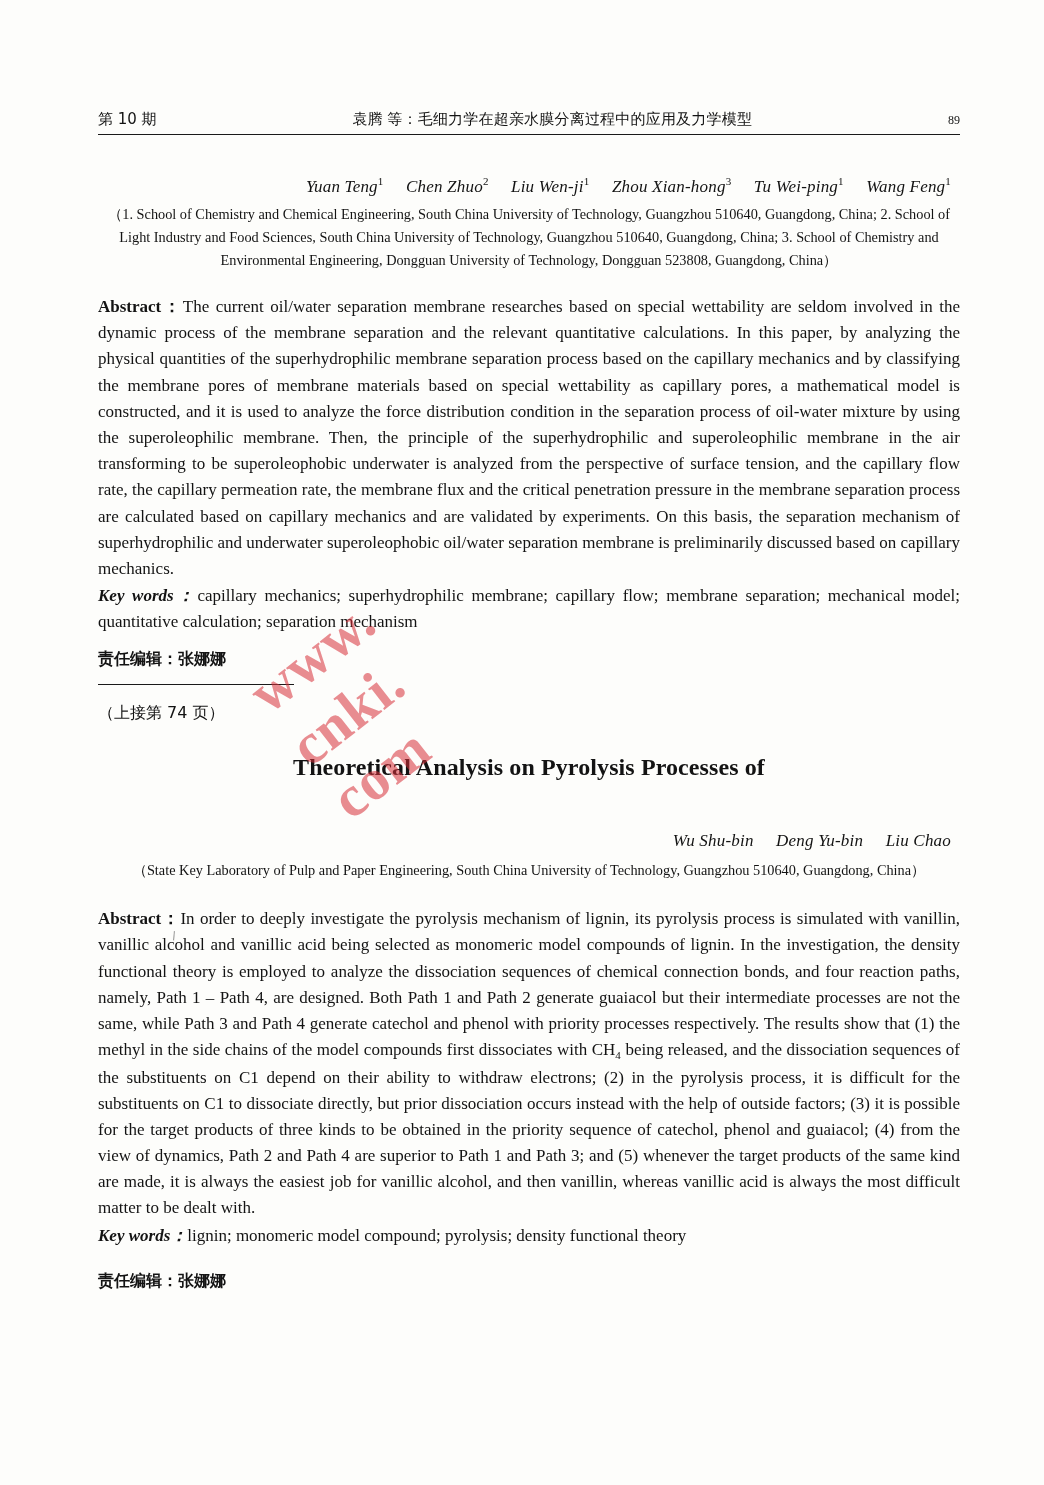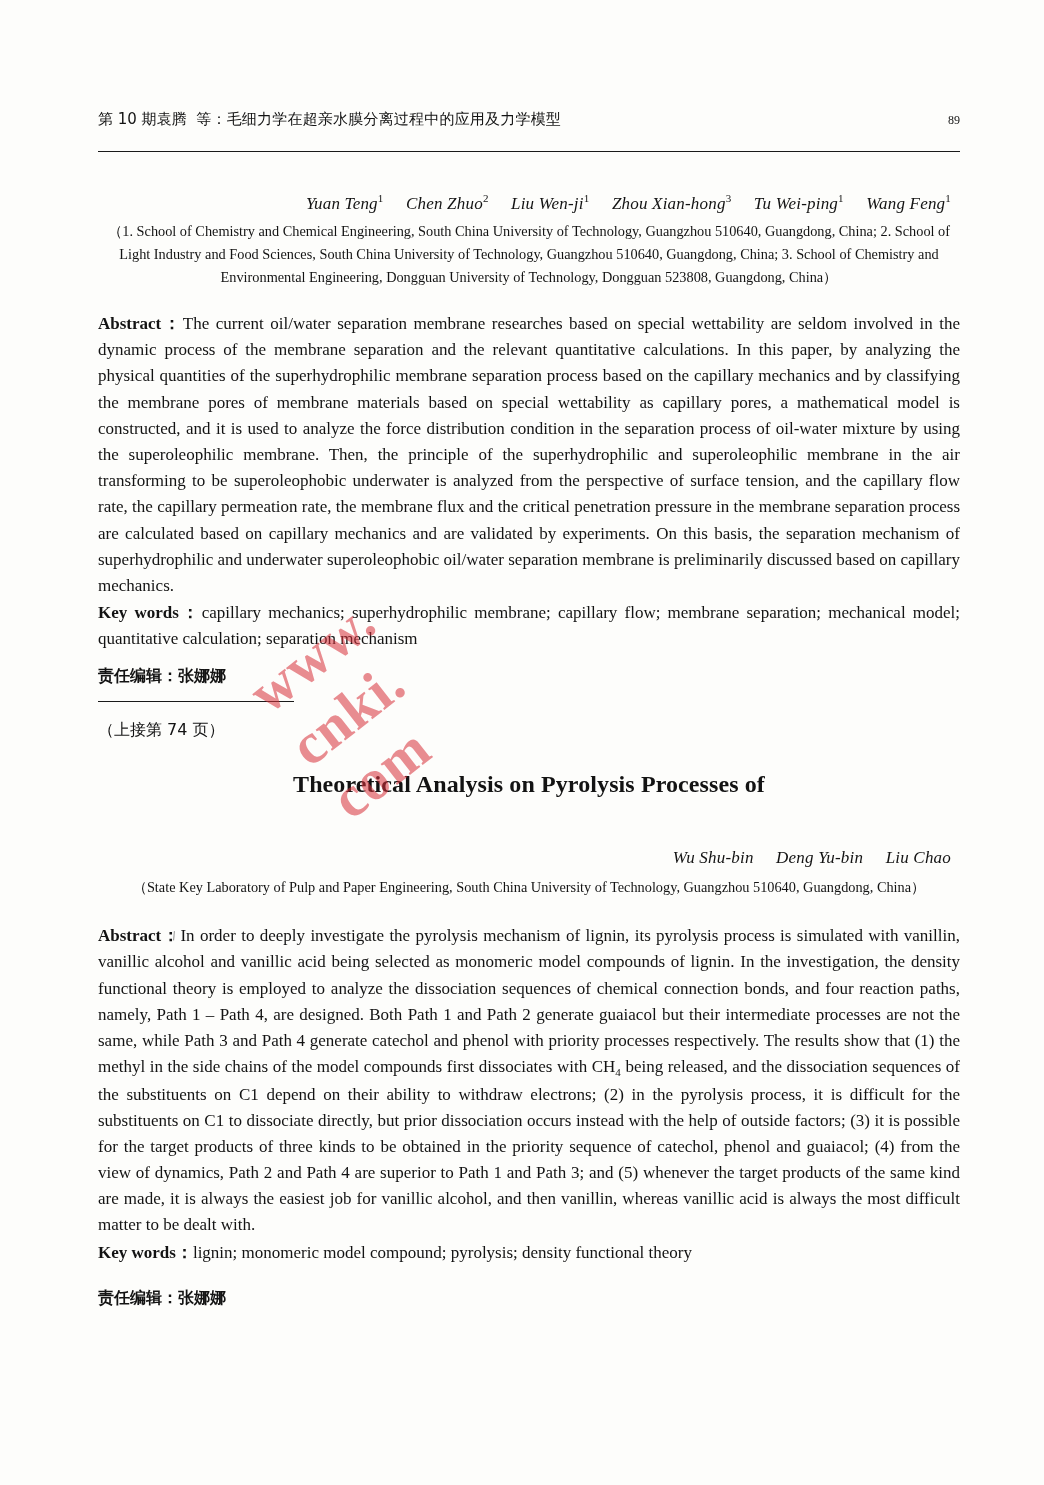--- a/index.html
+++ b/index.html
@@ -27,32 +27,32 @@
     left: 98px;
     top: 110px;
     width: 862px;
   }
 
   
   .runhead {
     display: flex;
     align-items: baseline;
     font-size: 15.5px;
-    padding-bottom: 22px;
+    padding-bottom: 5px;
     border-bottom: 1.4px solid #1a1a1a;
   }
   .runhead .issue {
     font-family: "DejaVu Sans", sans-serif;
     font-size: 15px;
     white-space: nowrap;
   }
   .runhead .rh-title {
     flex: 1;
-    text-align: left;
-    font-family: Liberation Mono, monospace;
+    text-align: center;
+    font-family: Liberation Sans, sans-serif;
     font-size: 15px;
     letter-spacing: 0.2px;
   }
   .runhead .pageno {
     font-family: "Liberation Serif", serif;
     font-size: 12px;
     white-space: nowrap;
   }
 
   
@@ -92,21 +92,21 @@
     text-align: justify;
     text-justify: inter-word;
   }
   .abstract b { font-weight: bold; }
   .kw {
     font-size: 17px;
     line-height: 1.54;
     text-align: justify;
     margin-top: 1px;
   }
-  .kw b { font-weight: bold; }
+  .kw b { font-weight: bold; font-style: italic; }
 
   .editor {
     margin-top: 14px;
     font-family: "DejaVu Sans", sans-serif;
     font-weight: bold;
     font-size: 16px;
     padding-right: 18px;
   }
 
   .rule {

